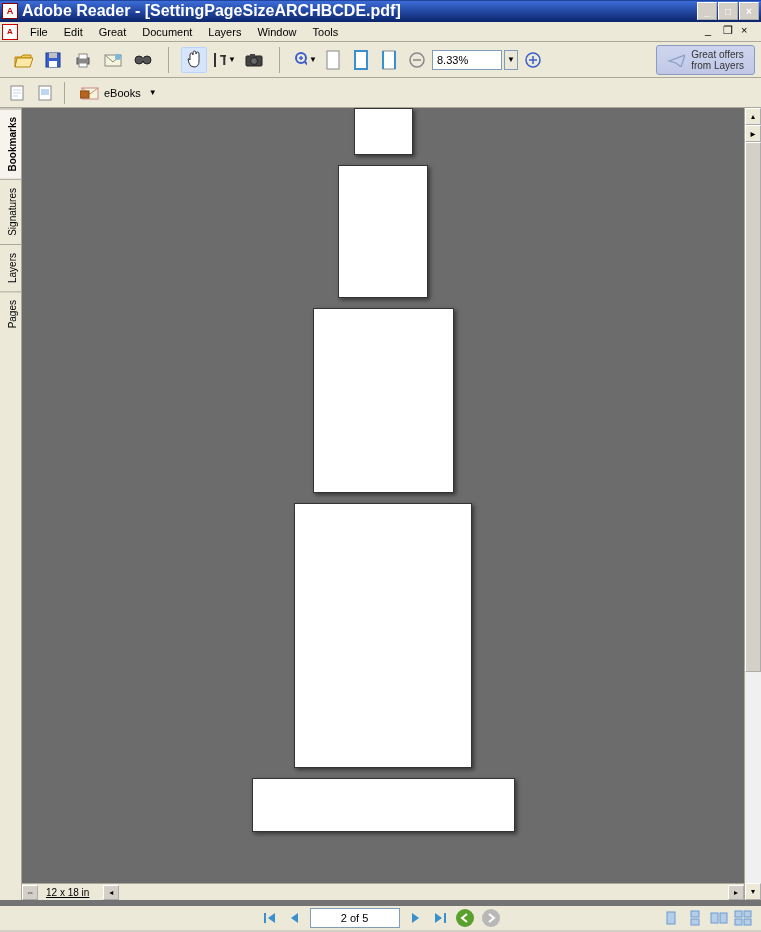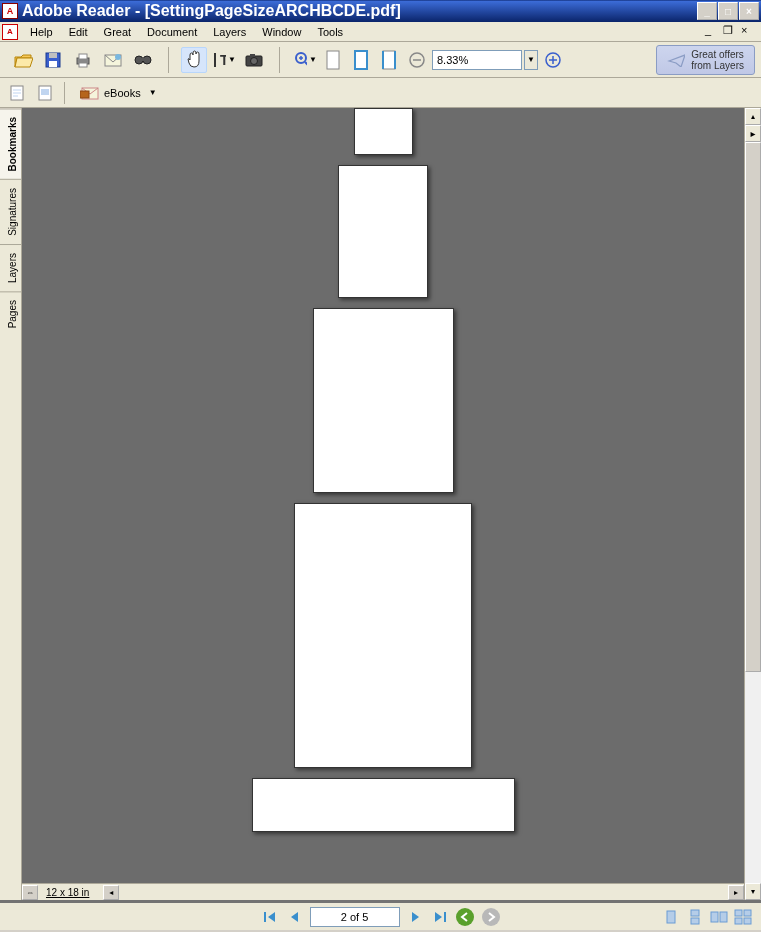--- a/index.html
+++ b/index.html
@@ -17,21 +17,21 @@
 .menubar .doc-icon { width: 16px; height: 16px; background: #fff; border: 1px solid #c00; margin-right: 4px; display:flex;align-items:center;justify-content:center;font-size:8px;color:#c00;font-weight:bold; }
 .menubar .menu-item { padding: 2px 8px; cursor: default; }
 .menubar .spacer { flex: 1; }
 
 
 .toolbar1 { height: 36px; background: #ece9d8; display: flex; align-items: center; padding: 2px 6px; gap: 6px; border-bottom: 1px solid #aca899; }
 .tb-group { display: flex; align-items: center; gap: 4px; padding: 0 4px; }
 .tb-sep { width: 1px; height: 26px; background: #aca899; margin: 0 2px; }
 .tb-btn { width: 26px; height: 26px; display: flex; align-items: center; justify-content: center; border: 1px solid transparent; border-radius: 2px; cursor: default; }
 .tb-btn.active { border: 1px solid #b8d6fb; background: #d6e5fb; }
-.zoom-in { width: 90px; height: 20px; font-size: 11px; border: 1px solid #7f9db9; padding: 8px 4px; background: #fff; }
+.zoom-in { width: 70px; height: 20px; font-size: 11px; border: 1px solid #7f9db9; padding: 8px 4px; background: #fff; }
 .zoom-group { display: flex; align-items: center; gap: 2px; }
 .zoom-dd { width: 14px; height: 20px; border: 1px solid #7f9db9; background: #ece9d8; font-size: 8px; display:flex;align-items:center;justify-content:center; }
 
 .ad-btn { height: 28px; padding: 14px 10px; background: linear-gradient(to bottom, #cdd5ee, #c0c8e6); border: 1px solid #8a9cc4; border-radius: 3px; display: flex; align-items: center; gap: 6px; font-size: 10px; color: #333; line-height: 1.1; }
 .ad-btn .ad-icon { width: 18px; height: 14px; color: #8a9cc4; }
 
 
 .toolbar2 { height: 30px; background: #ece9d8; display: flex; align-items: center; padding: 2px 6px; gap: 6px; border-bottom: 1px solid #aca899; }
 .ebooks-btn { display: flex; align-items: center; gap: 4px; padding: 2px 6px; font-size: 11px; border: 1px solid transparent; }
 
@@ -51,21 +51,21 @@
 .vscroll .thumb { position: absolute; left: 0; right: 0; top: 0; height: 530px; background: #d4d0c8; border: 1px outset #fff; }
 
 
 .bottom-status { height: 17px; background: #ece9d8; display: flex; align-items: center; font-size: 10px; border-top: 1px solid #aca899; }
 .bottom-status .bs-btn { width: 16px; height: 15px; display:flex;align-items:center;justify-content:center; border: 1px outset #fff; background: #d4d0c8; font-size: 8px; }
 .bottom-status .bs-label { padding: 0 14px 0 8px; text-decoration: underline; }
 .bottom-status .h-arrow { width: 16px; height: 15px; background: #d4d0c8; border: 1px outset #fff; font-size: 8px; display:flex;align-items:center;justify-content:center; }
 .bottom-status .h-track { flex: 1; background: #f0f0f0; }
 
 
-.navbar { height: 30px; background: #ece9d8; display: flex; align-items: center; justify-content: center; gap: 8px; border-top: 3px solid #737373; padding: 0 6px; position: relative;}
+.navbar { height: 30px; background: #ece9d8; display: flex; align-items: center; justify-content: center; gap: 8px; border-top: 6px solid #737373; padding: 0 6px; position: relative;}
 .nav-center { display: flex; align-items: center; gap: 8px; }
 .nav-btn { width: 16px; height: 16px; display: flex; align-items: center; justify-content: center; font-size: 12px; cursor: default; }
 .page-in { width: 90px; height: 20px; border: 1px solid #7f9db9; background: #fff; font-size: 11px; text-align: center; }
 .go-btn { width: 18px; height: 18px; border-radius: 50%; display: flex; align-items: center; justify-content: center; font-size: 12px; color: #fff; }
 .go-btn.back { background: #5aa02c; }
 .go-btn.fwd { background: #b8b8b8; }
 .view-btns { position: absolute; right: 8px; display: flex; gap: 4px; }
 .view-btn { width: 20px; height: 18px; display: flex; align-items: center; justify-content: center; }
 .view-btn svg { display: block; }
 
@@ -84,21 +84,21 @@
   </div>
   <div class="win-btns">
     <div class="win-btn">_</div>
     <div class="win-btn">□</div>
     <div class="win-btn">×</div>
   </div>
 </div>
 
 <div class="menubar">
   <div class="doc-icon">A</div>
-  <div class="menu-item">Help</div>
+  <div class="menu-item">File</div>
   <div class="menu-item">Edit</div>
   <div class="menu-item">Great</div>
   <div class="menu-item">Document</div>
   <div class="menu-item">Layers</div>
   <div class="menu-item">Window</div>
   <div class="menu-item">Tools</div>
   <div class="spacer"></div>
   <div class="win-btn" style="width:18px;height:16px">_</div>
   <div class="win-btn" style="width:18px;height:16px">❐</div>
   <div class="win-btn" style="width:18px;height:16px">×</div>

